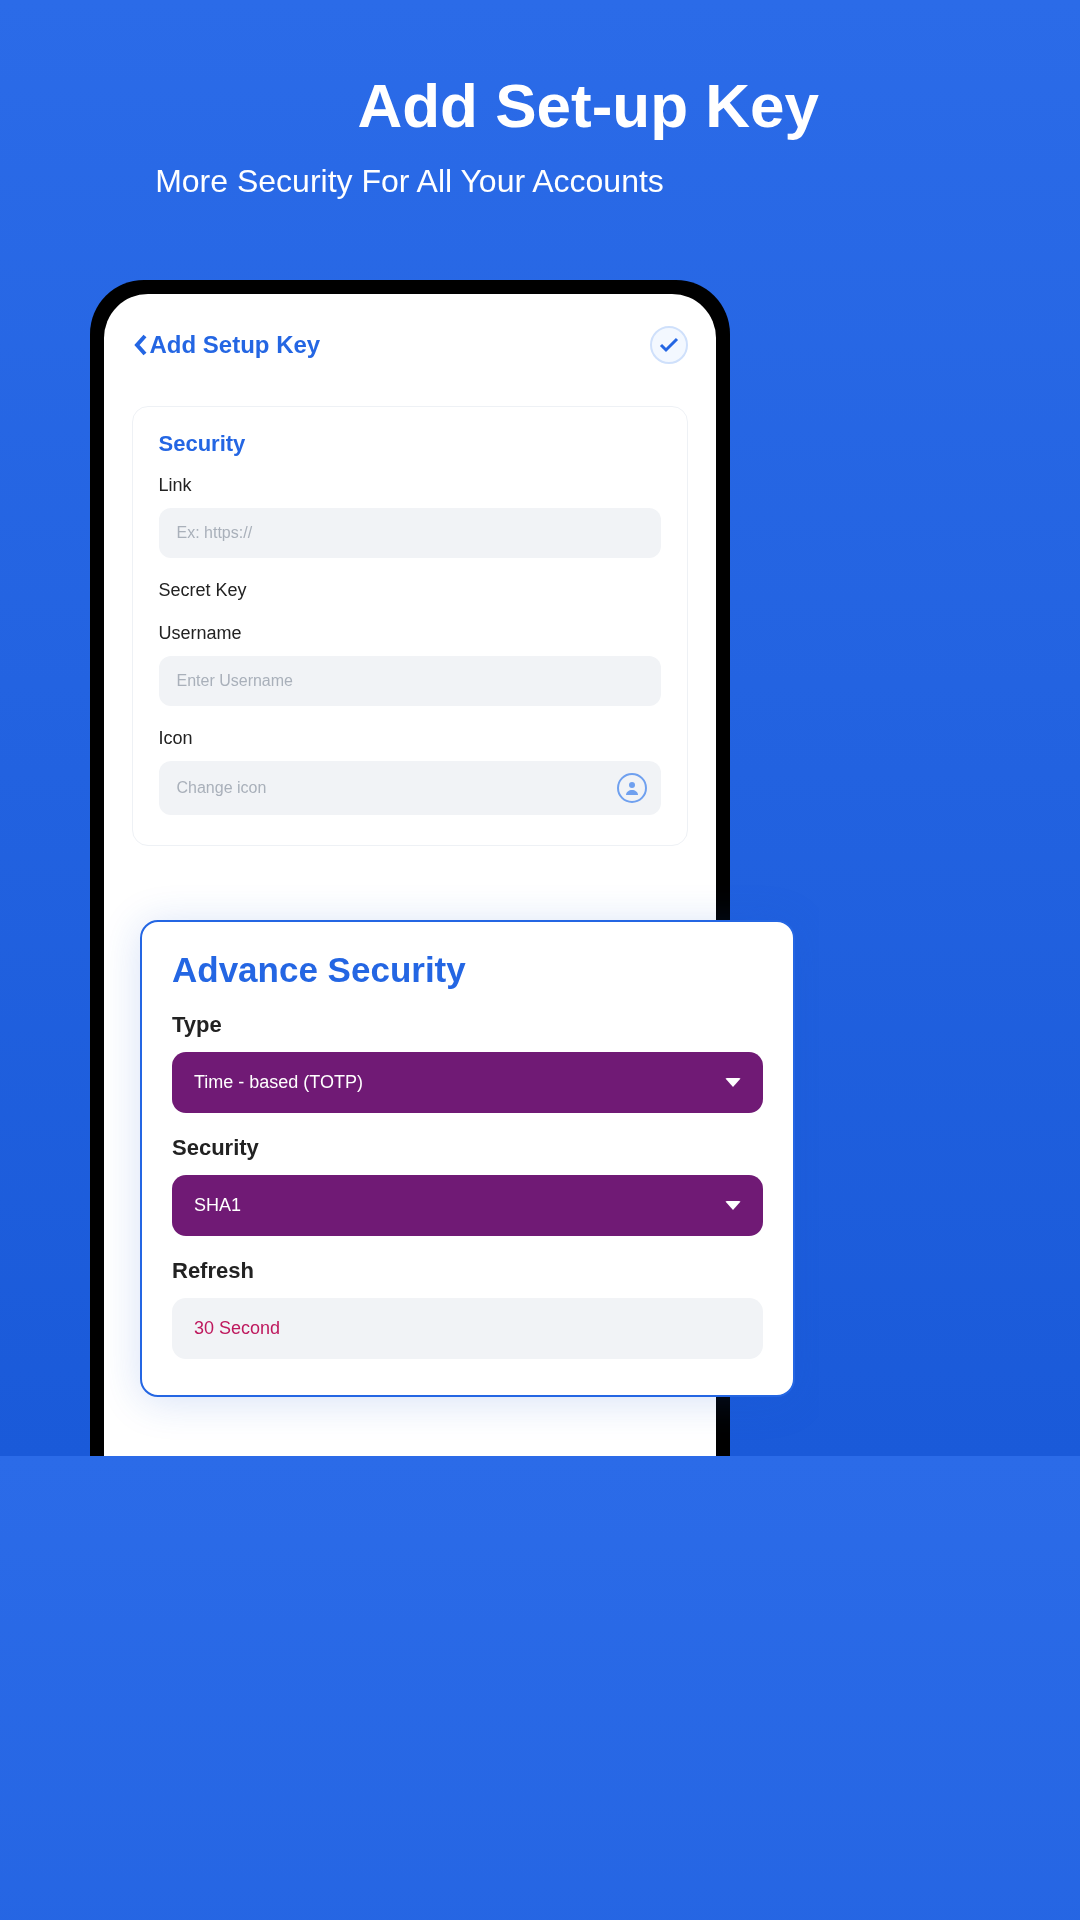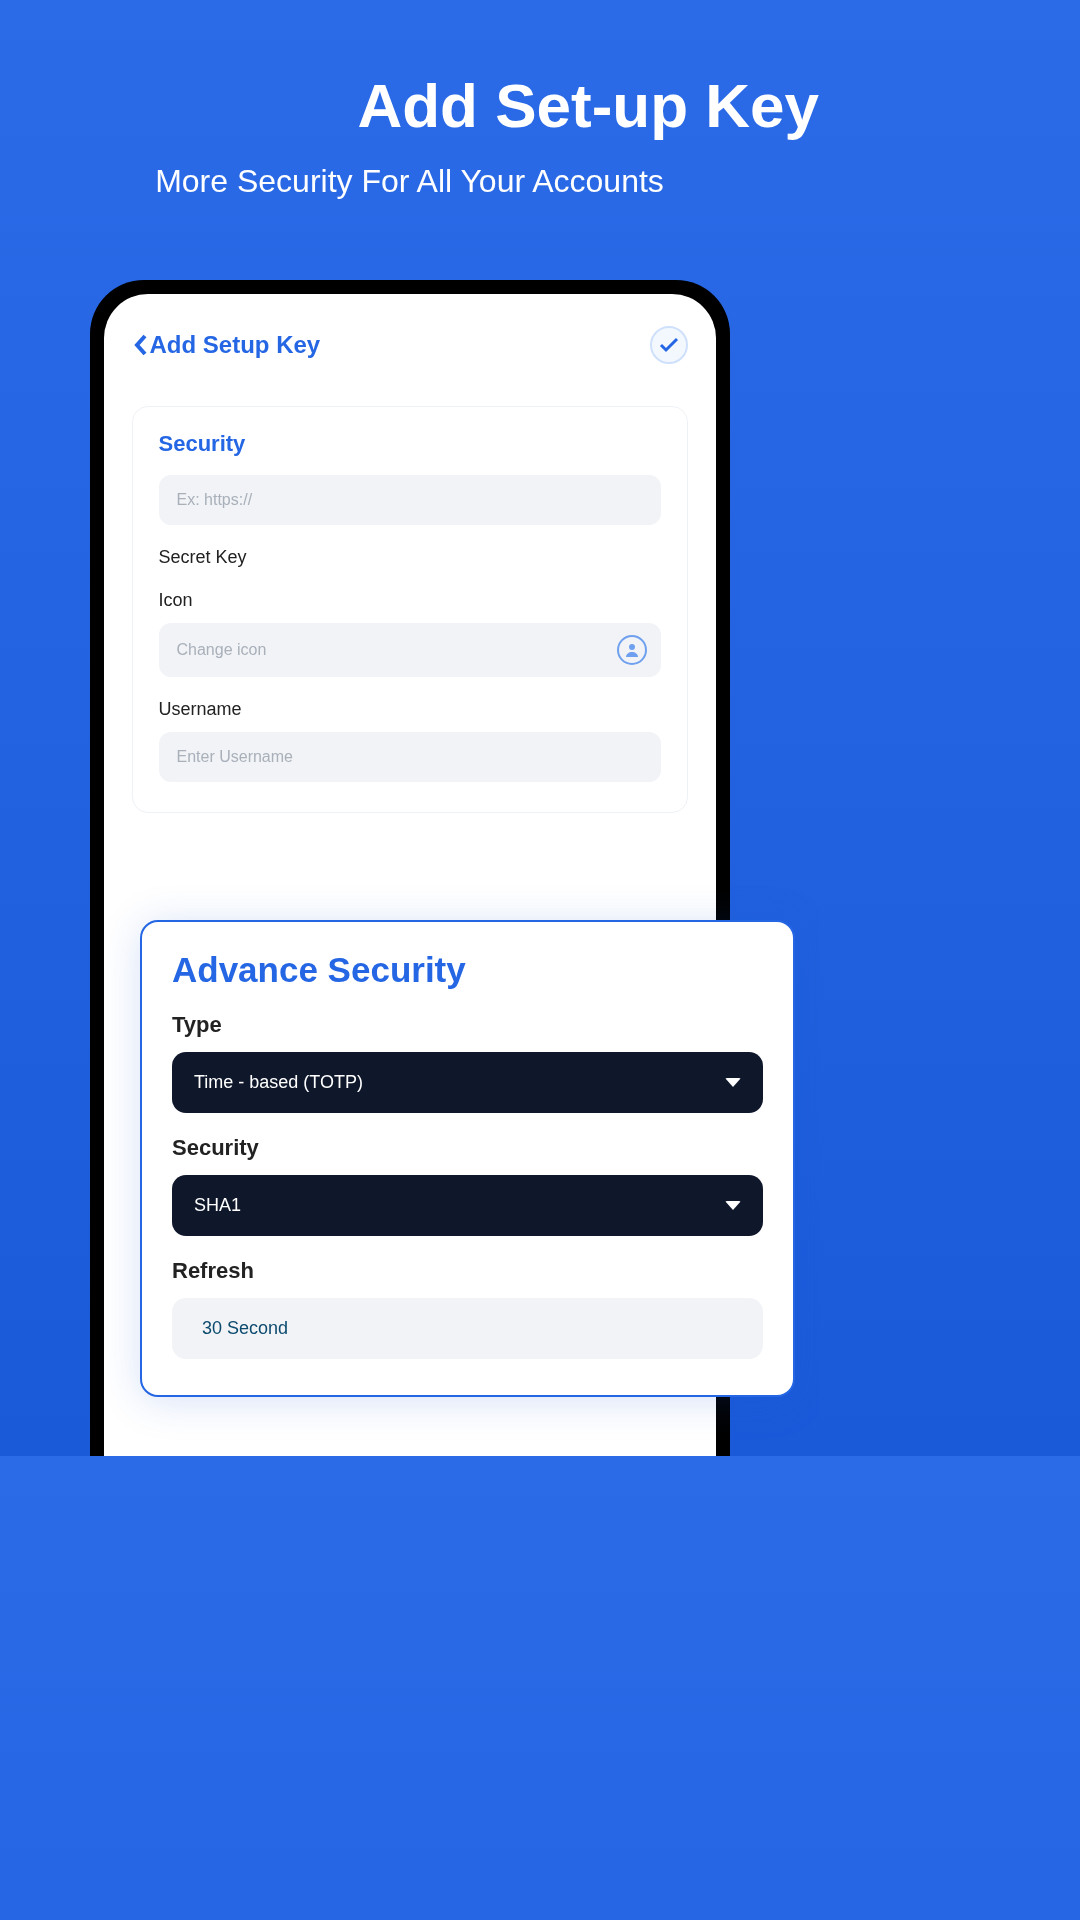--- a/index.html
+++ b/index.html
@@ -113,35 +113,35 @@
   border: 2px solid #2466E3;
   border-radius: 18px;
   padding: 28px 30px 36px;
   box-shadow: 0 4px 40px rgba(30,90,210,0.18);
 }
 .adv-title { color: #2466E3; font-size: 35px; font-weight: 700; margin-bottom: 22px; }
 .adv-field { margin-bottom: 22px; }
 .adv-label { color: #222; font-size: 22px; font-weight: 600; margin-bottom: 14px; }
 .select-blue {
   width: 100%;
-  background: #0f172a;
+  background: #701a75;
   border-radius: 14px;
   padding: 20px 22px;
   display: flex;
   align-items: center;
   justify-content: space-between;
 }
 .select-blue-text { color: #fff; font-size: 18px; font-weight: 500; }
 .caret-down { width: 0; height: 0; border-left: 8px solid transparent; border-right: 8px solid transparent; border-top: 9px solid #fff; border-radius: 2px; }
 .input-grey {
   width: 100%;
   background: #f1f3f6;
   border-radius: 14px;
-  padding: 20px 30px;
-  color: #0c4a6e;
+  padding: 20px 22px;
+  color: #be185d;
   font-size: 18px;
 }
 </style>
 </head>
 <body>
 
 <div class="hero-title">Add Set-up Key</div>
 <div class="hero-subtitle">More Security For All Your Accounts</div>
 
 <div class="phone">
@@ -160,44 +160,45 @@
         <svg width="20" height="16" viewBox="0 0 20 16">
             <polyline points="2,8 7,13 18,2"></polyline>
           </svg>
       </div>
     </div>
 
     <div class="card">
       <div class="card-title">Security</div>
 
       <div class="field">
+        <div class="field-label">Link</div>
         <input class="input" placeholder="Ex: https://" style="">
       </div>
 
       <div class="field">
         <div class="field-label">Secret Key</div>
+      </div>
+
+      <div class="field">
+        <div class="field-label">Username</div>
+        <input class="input" placeholder="Enter Username" style="">
       </div>
 
       <div class="field">
         <div class="field-label">Icon</div>
         <div class="icon-row">
           <span class="icon-row-text">Change icon</span>
           <span class="avatar-icon">
             <svg width="16" height="16" viewBox="0 0 16 16">
                 <circle cx="8" cy="5" r="3"></circle>
                 <path d="M2 15c0-3 3-5 6-5s6 2 6 5z"></path>
               </svg>
           </span>
         </div>
       </div>
-
-      <div class="field">
-        <div class="field-label">Username</div>
-        <input class="input" placeholder="Enter Username" style="">
-      </div>
     </div>
 
   </div>
 </div>
 
 <div class="adv-card">
   <div class="adv-title">Advance Security</div>
 
   <div class="adv-field">
     <div class="adv-label">Type</div>

